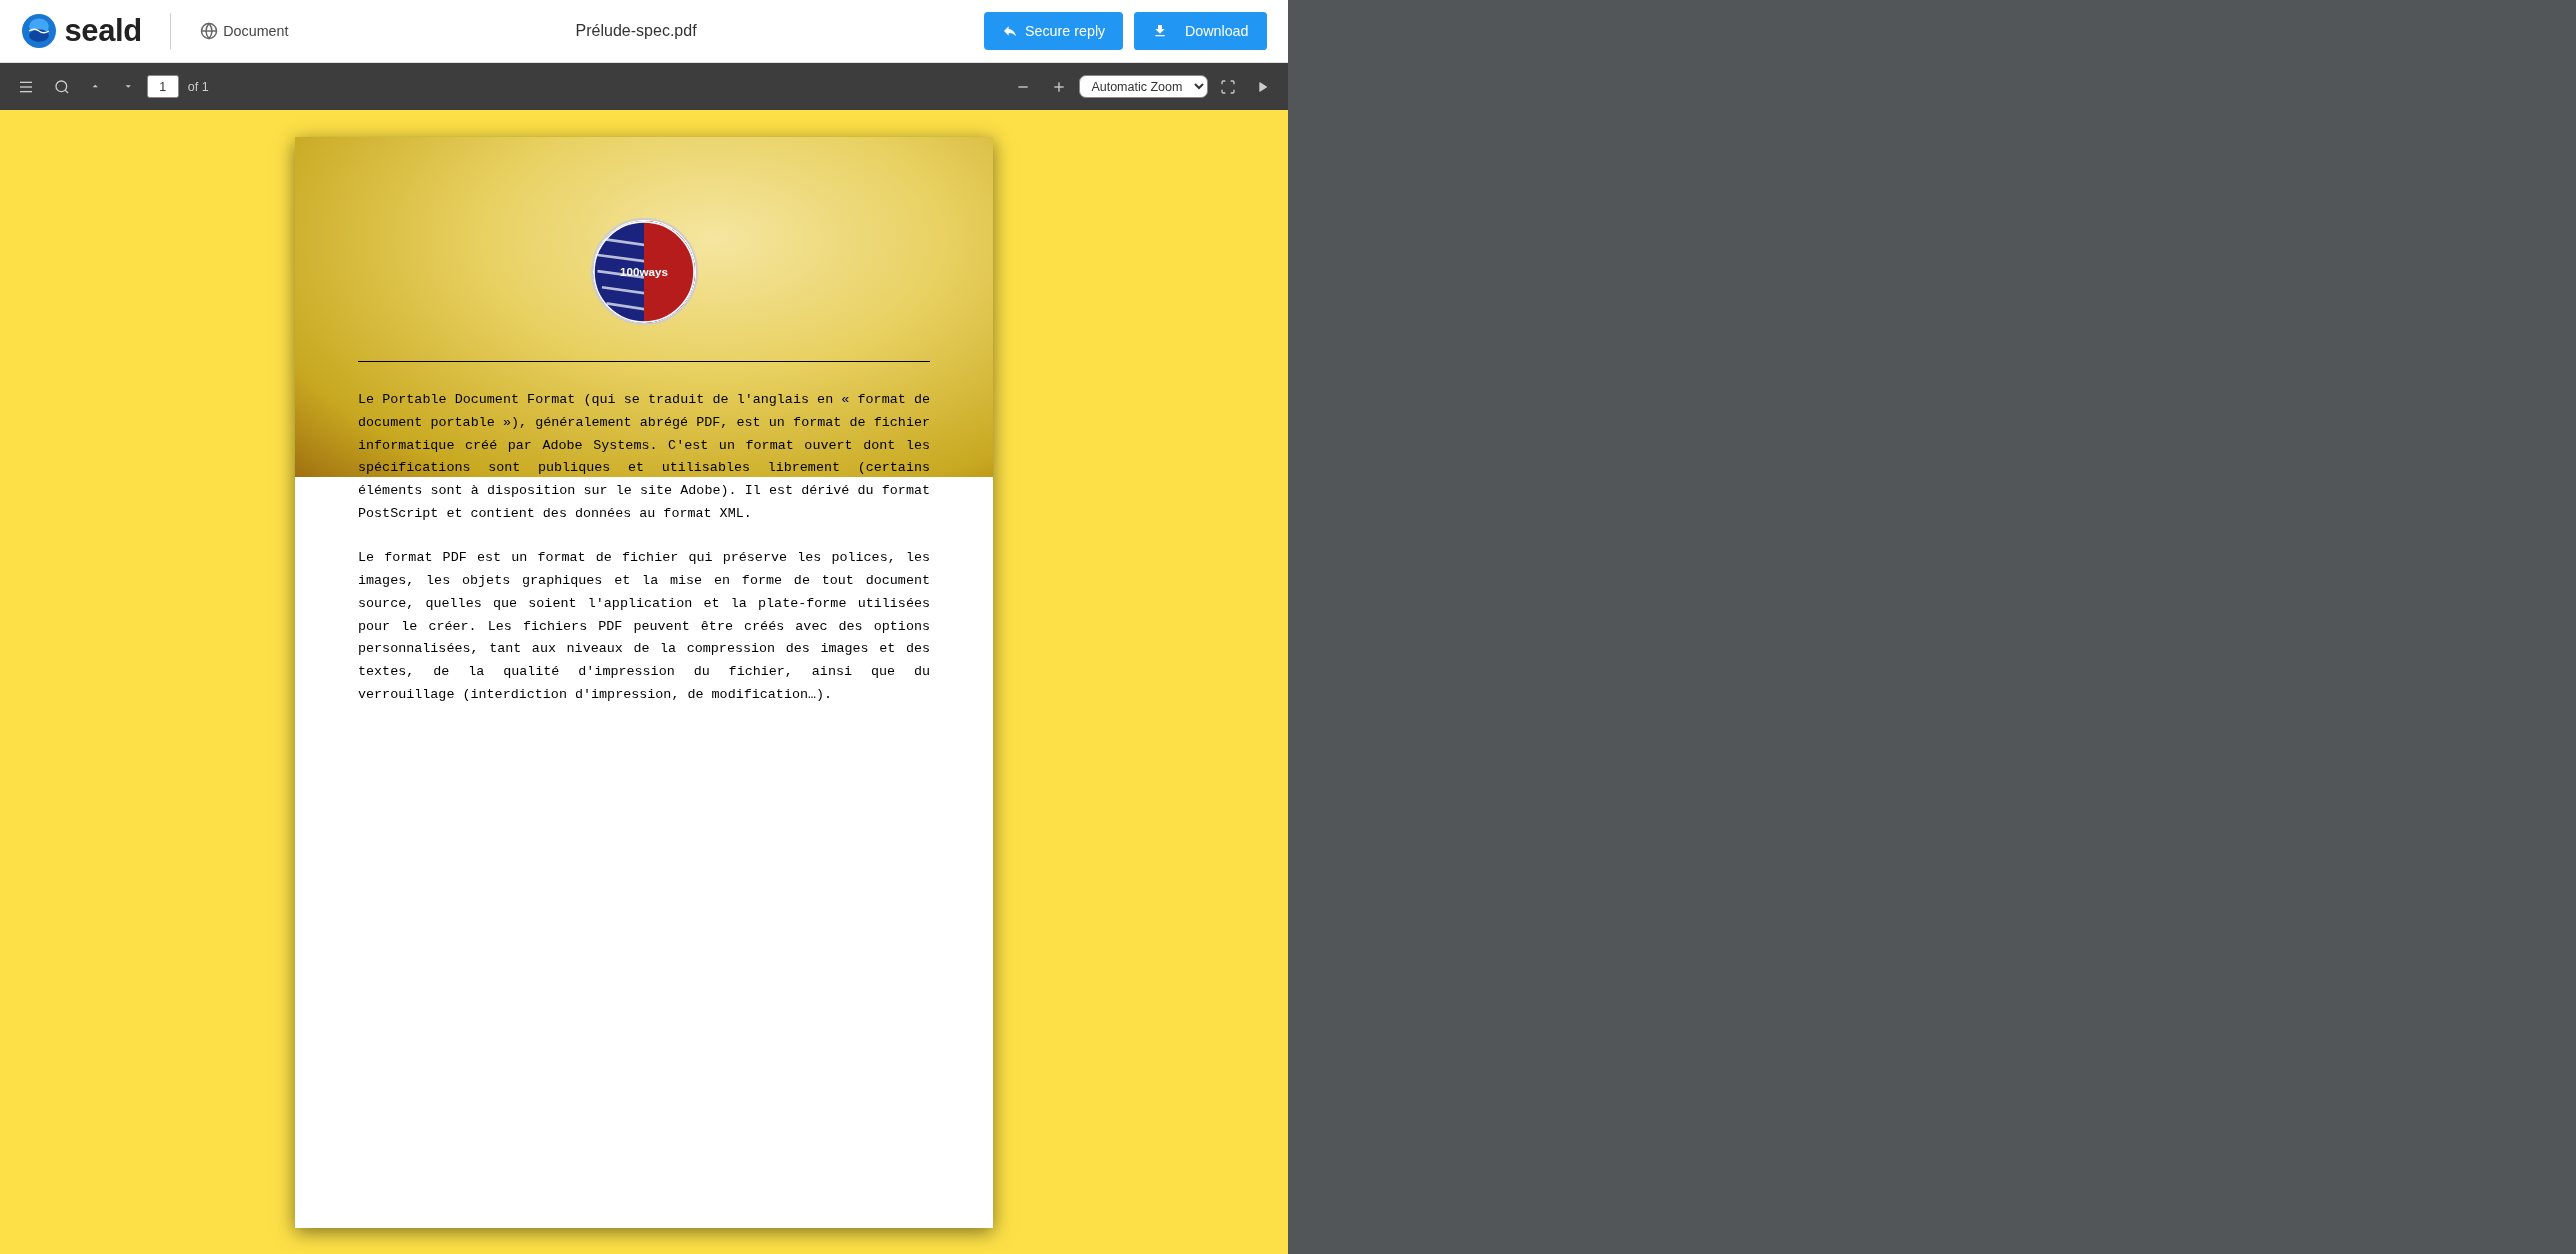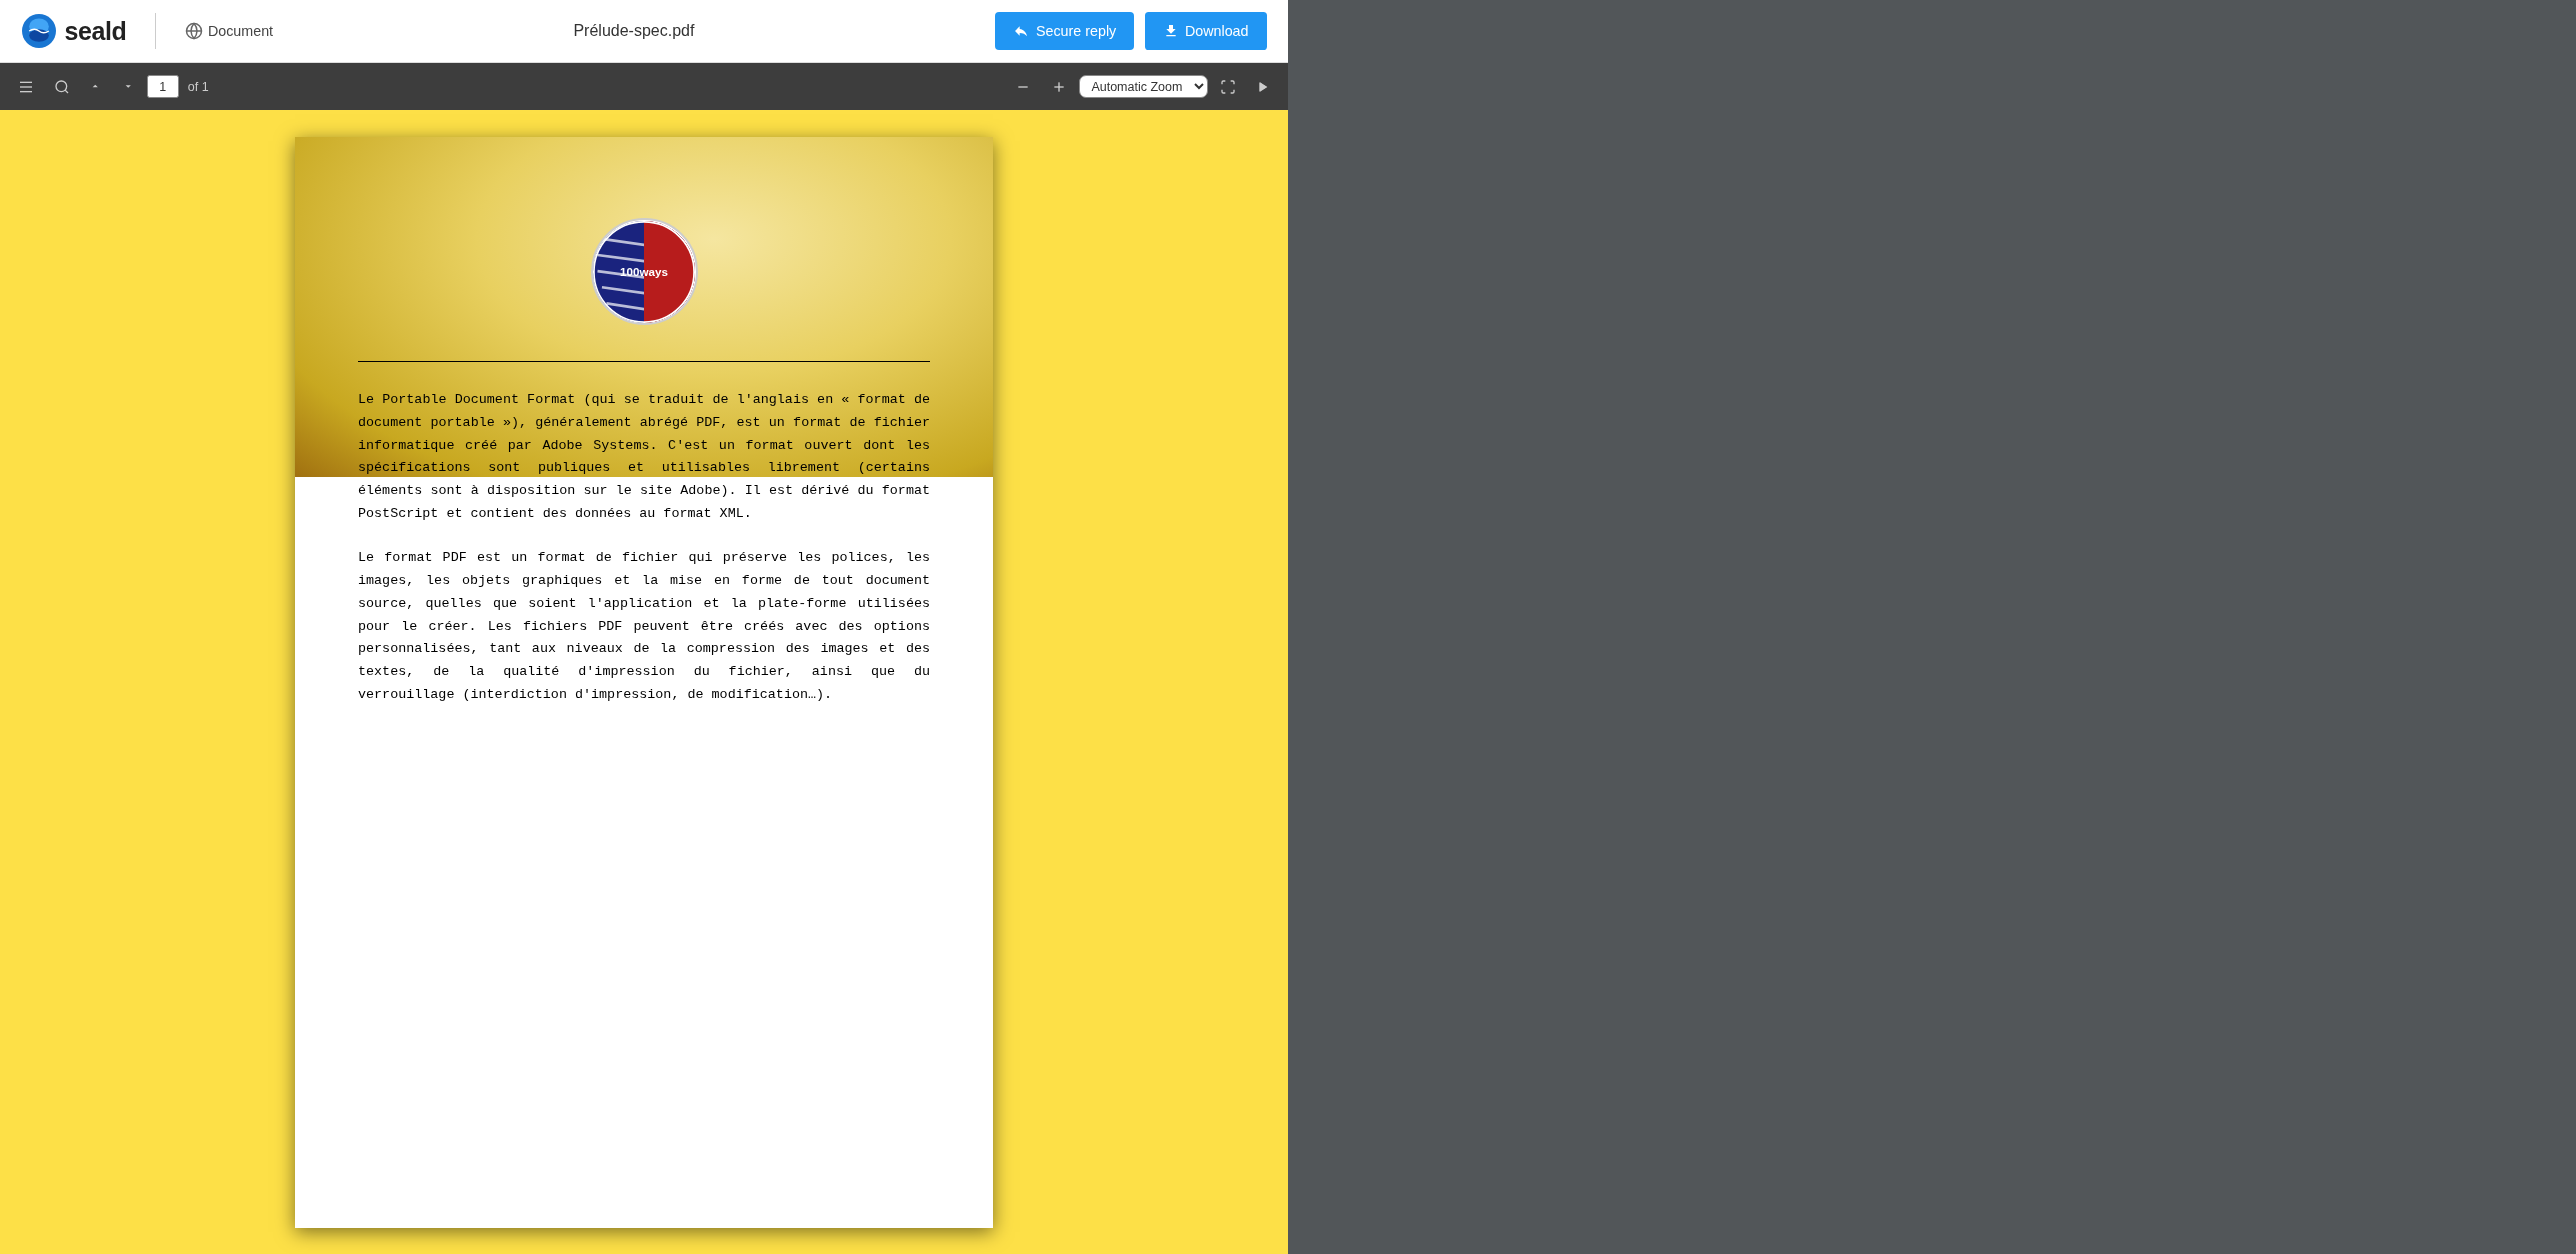--- a/index.html
+++ b/index.html
@@ -22,21 +22,21 @@
     .logo-area {
       display: flex;
       align-items: center;
       gap: 9px;
     }
     .logo-icon {
       width: 34px;
       height: 34px;
     }
     .logo-text {
-      font-size: 25px;
+      font-size: 31px;
       font-weight: bold;
       color: #222;
       letter-spacing: -0.4px;
     }
     .header-divider {
       width: 0.9px;
       height: 36px;
       background: #ccc;
       margin: 0 14.3px;
     }
@@ -85,21 +85,21 @@
     .btn-download {
       background: #2196f3;
       color: #fff;
       border: none;
       border-radius: 3.6px;
       padding: 10.7px 18px;
       font-size: 14.3px;
       cursor: pointer;
       display: flex;
       align-items: center;
-      gap: 6px;
+      gap: 17px;
       font-weight: 500;
     }
 
     
     .pdf-toolbar {
       background: #3d3d3d;
       height: 47px;
       display: flex;
       align-items: center;
       padding: 0 10.7px;

